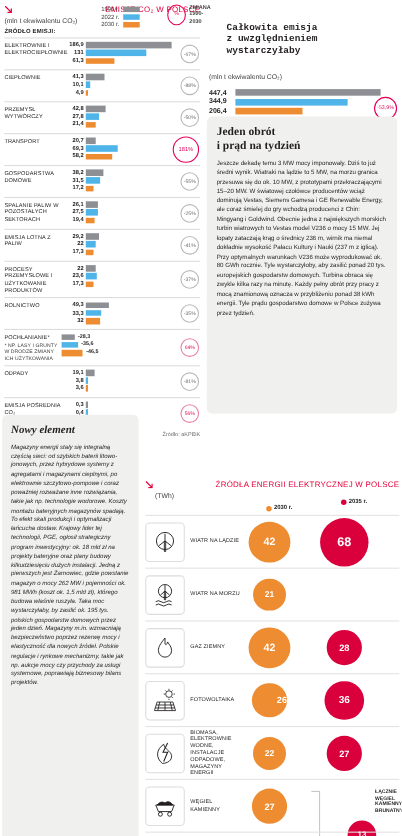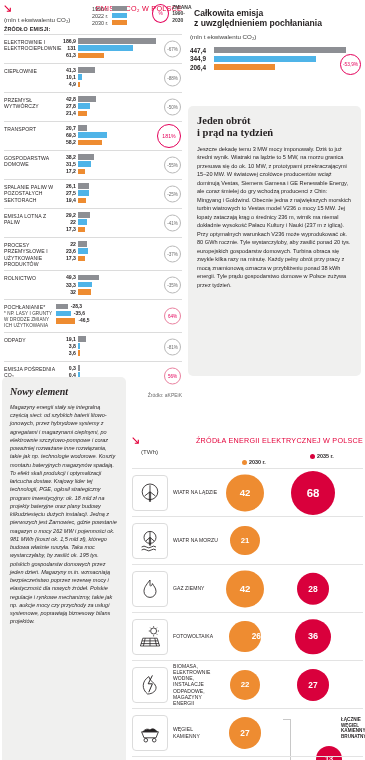--- a/index.html
+++ b/index.html
@@ -49,22 +49,22 @@
   .pct.hi{border-color:#e4005a;color:#e4005a;width:22px;height:22px;font-size:5.2px;}
   .pct.mid{border-color:#e9819f;color:#e4005a;}
   .row.neg .bars .bar{justify-content:flex-start;}
   .row.neg .bar .b{margin-left:0;}
   .row.neg .bar .v{width:auto;margin-left:3px;text-align:left;font-size:4.9px;color:#231f20;}
   .note{font-size:4.6px;color:#3c3c3b;line-height:1.3;}
   .src{font-size:5px;color:#6c6c6c;text-align:right;margin-top:2px;}
 
   
   .rtop{position:absolute;left:190px;top:4px;width:171px;}
-  .rtop h2{margin:4px;font-size:8.6px;font-weight:bold;line-height:1.2;
-           font-family:Liberation Sans, sans-serif;}
+  .rtop h2{margin:16px;font-size:8.6px;font-weight:bold;line-height:1.2;
+           font-family:Liberation Mono, monospace;}
   .totrow{display:flex;align-items:center;height:7px;margin-bottom:1.5px;}
   .totrow .v{width:24px;font-size:6.4px;font-weight:bold;}
   .totrow .b{height:6px;}
   .totpct{position:absolute;right:0px;bottom:-4px;width:19px;height:19px;border-radius:50%;
           border:.8px solid #e4005a;color:#e4005a;font-size:4.8px;
           display:flex;align-items:center;justify-content:center;}
 
   
   .card{position:absolute;background:#f0f0ef;border-radius:5px;}
   .card h3{margin:0 0 5px;font-size:10.5px;line-height:1.18;font-weight:bold;
@@ -357,21 +357,21 @@
           <div class="pct mid">56%</div>
         </div>
       </div>
 
     <div class="src">Źródło: aKPEiK</div>
   </div>
 
   <div class="rtop">
     <h2>
       <span>Całkowita emisja</span><br>
-      <span>z uwzględnieniem pochłaniania</span>
+      <span>z uwzględnieniem wystarczyłaby</span>
     </h2>
     <div class="unit" style="margin-bottom:7px;">(mln t ekwiwalentu CO₂)</div>
     <div style="position:relative;">
       <div class="totrow">
         <span class="v">447,4</span>
         <span class="b b90" style="width:132px;"></span>
       </div>
       <div class="totrow">
         <span class="v">344,9</span>
         <span class="b b22" style="width:102px;"></span>

